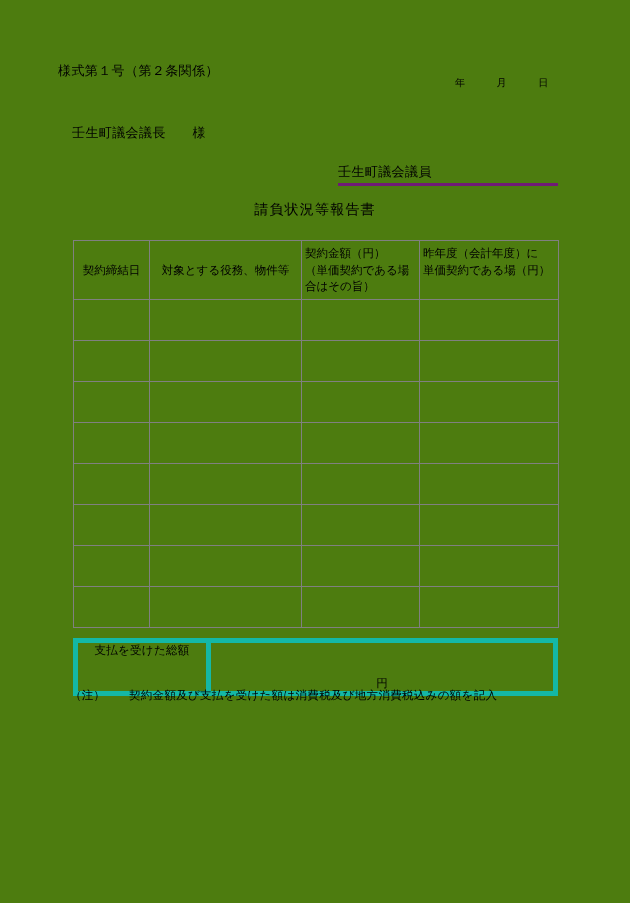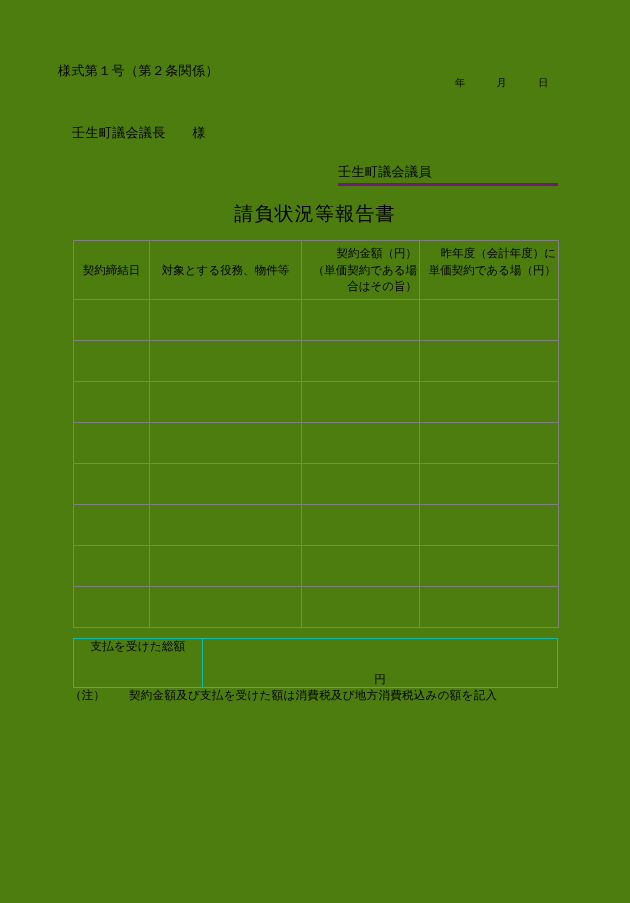--- a/index.html
+++ b/index.html
@@ -54,21 +54,21 @@
     font-size: 13px;
     letter-spacing: 0.4px;
     white-space: nowrap;
   }
   .doc-title {
     position: absolute;
     left: 0;
     top: 201px;
     width: 630px;
     text-align: center;
-    font-size: 19px;
+    font-size: 14px;
     letter-spacing: 1.2px;
   }
 
   
   .main-table {
     position: absolute;
     left: 73px;
     top: 240px;
     width: 485px;
     border-collapse: collapse;
@@ -89,21 +89,21 @@
 
   .main-table thead th {
     height: 58px;
     vertical-align: middle;
   }
   .th-inner-center {
     text-align: right;
     padding: 0 3px;
   }
   .th-inner-top {
-    text-align: right;
+    text-align: left;
     padding: 4px 2px 0 3px;
     height: 54px;
     display: block;
   }
   .th-inner-top .line {
     display: block;
     white-space: nowrap;
   }
   .main-table thead th.top-align {
     vertical-align: top;
@@ -115,21 +115,21 @@
   
   .summary-table {
     position: absolute;
     left: 73px;
     top: 638px;
     width: 485px;
     border-collapse: collapse;
     table-layout: fixed;
   }
   .summary-table td {
-    border: 1px solid #14b8a6;
+    border: 5px solid #14b8a6;
     font-size: 11.5px;
     padding: 0;
     height: 48px;
     text-align: center;
   }
   .summary-label {
     width: 128px;
     text-align: center;
     vertical-align: top;
     padding-top: 5px;

